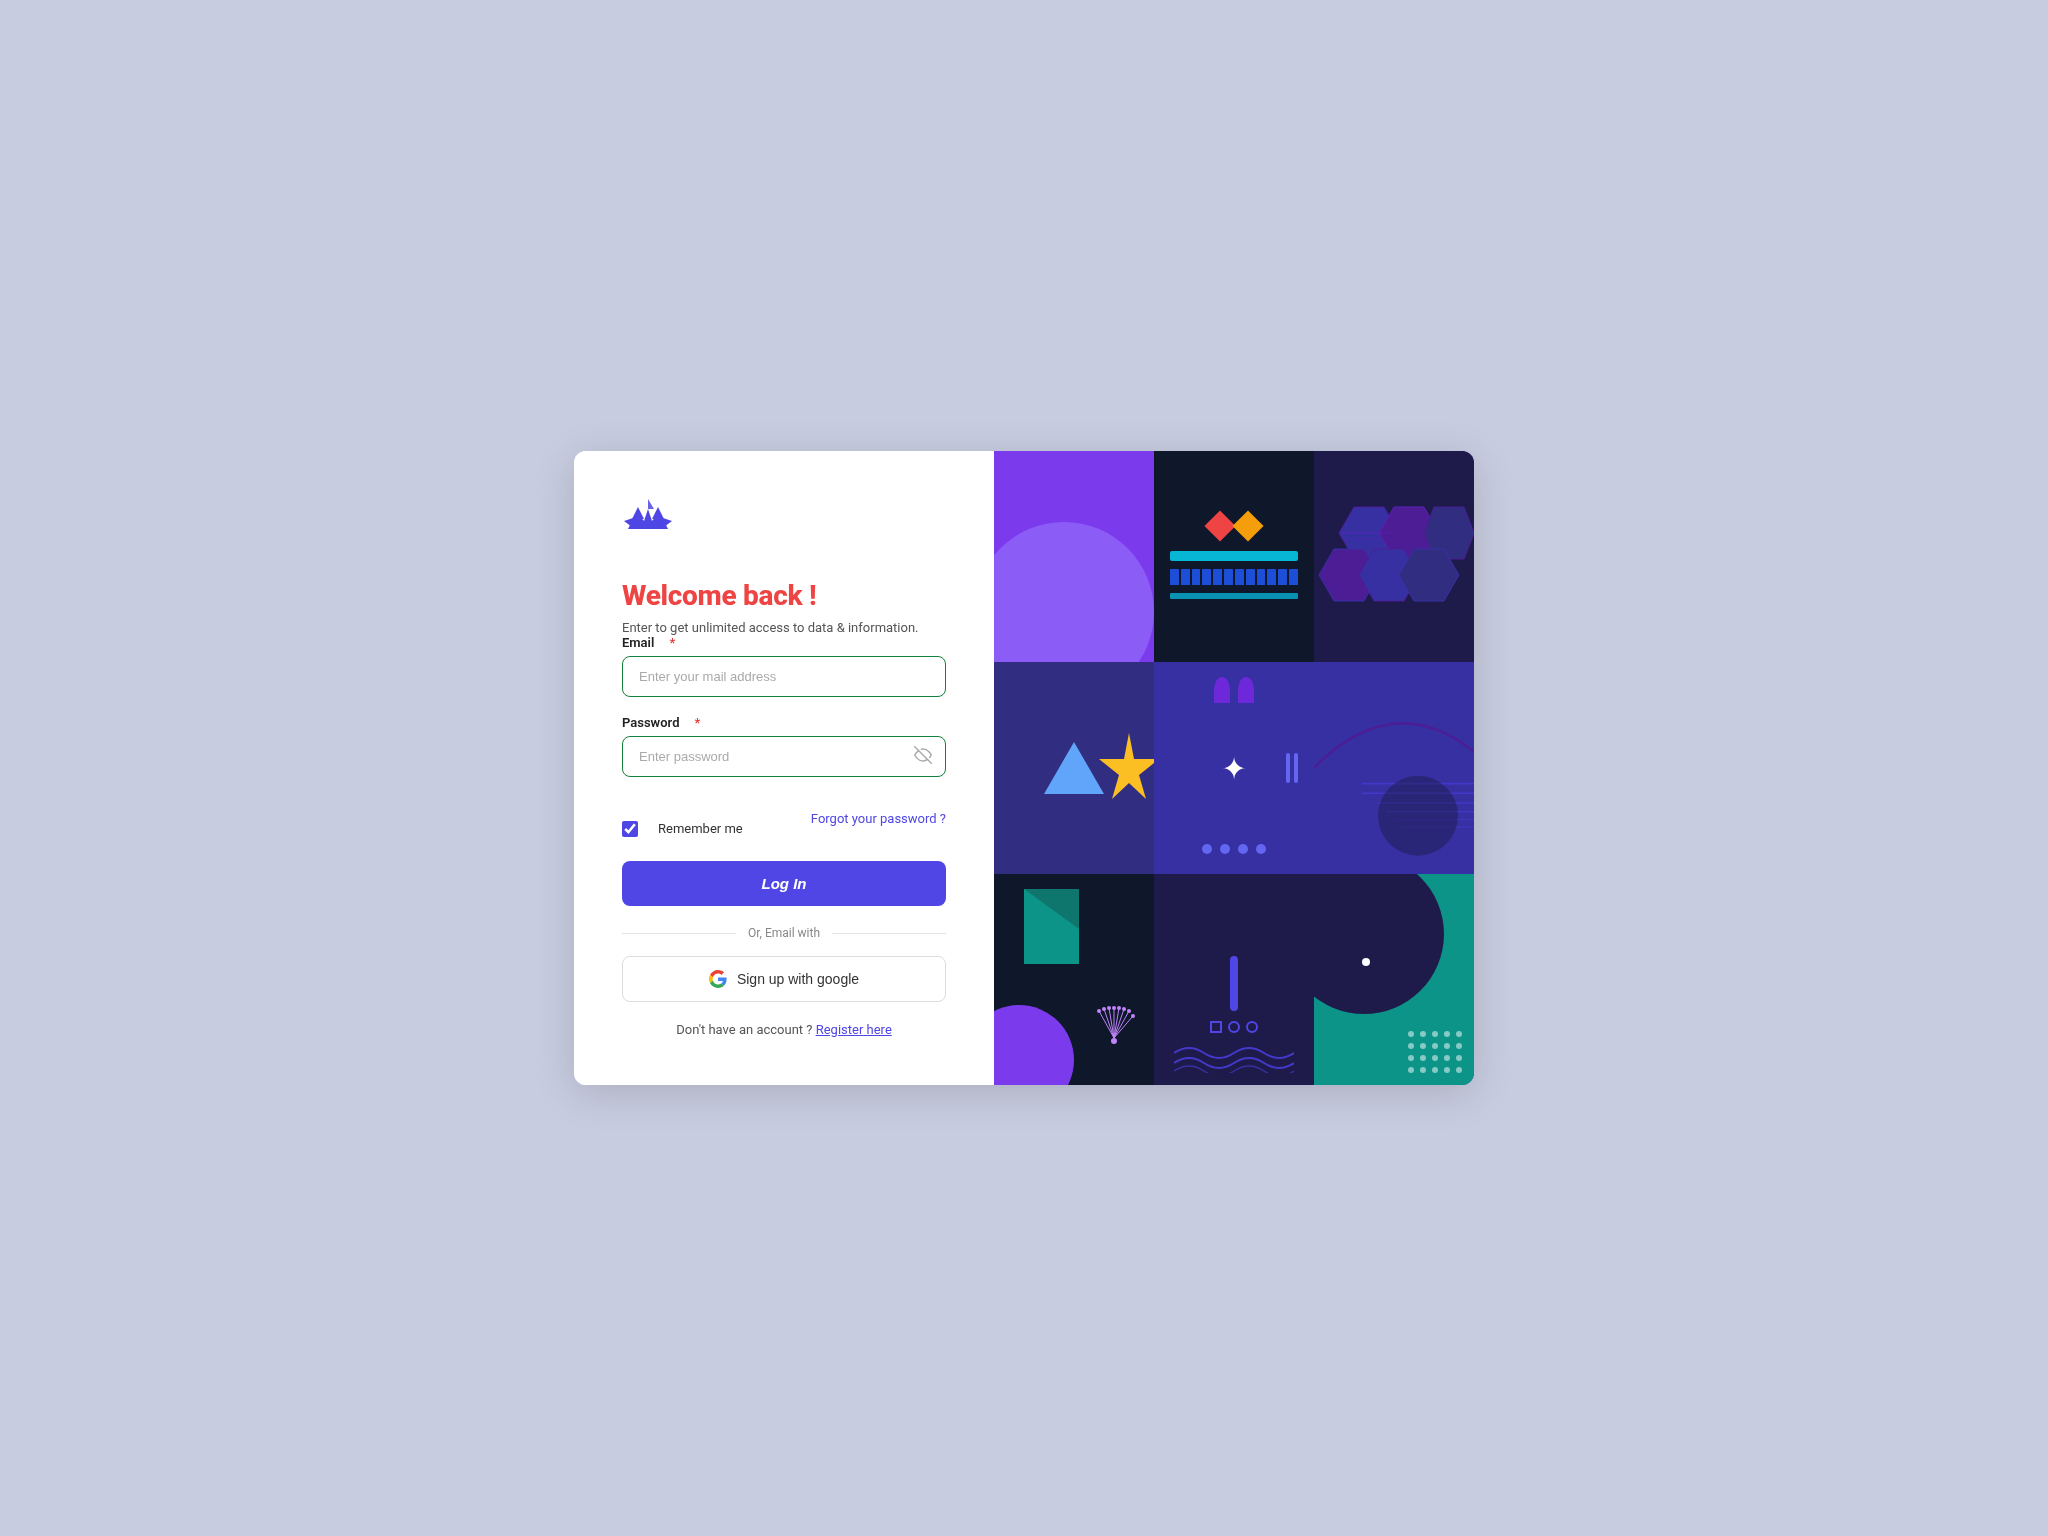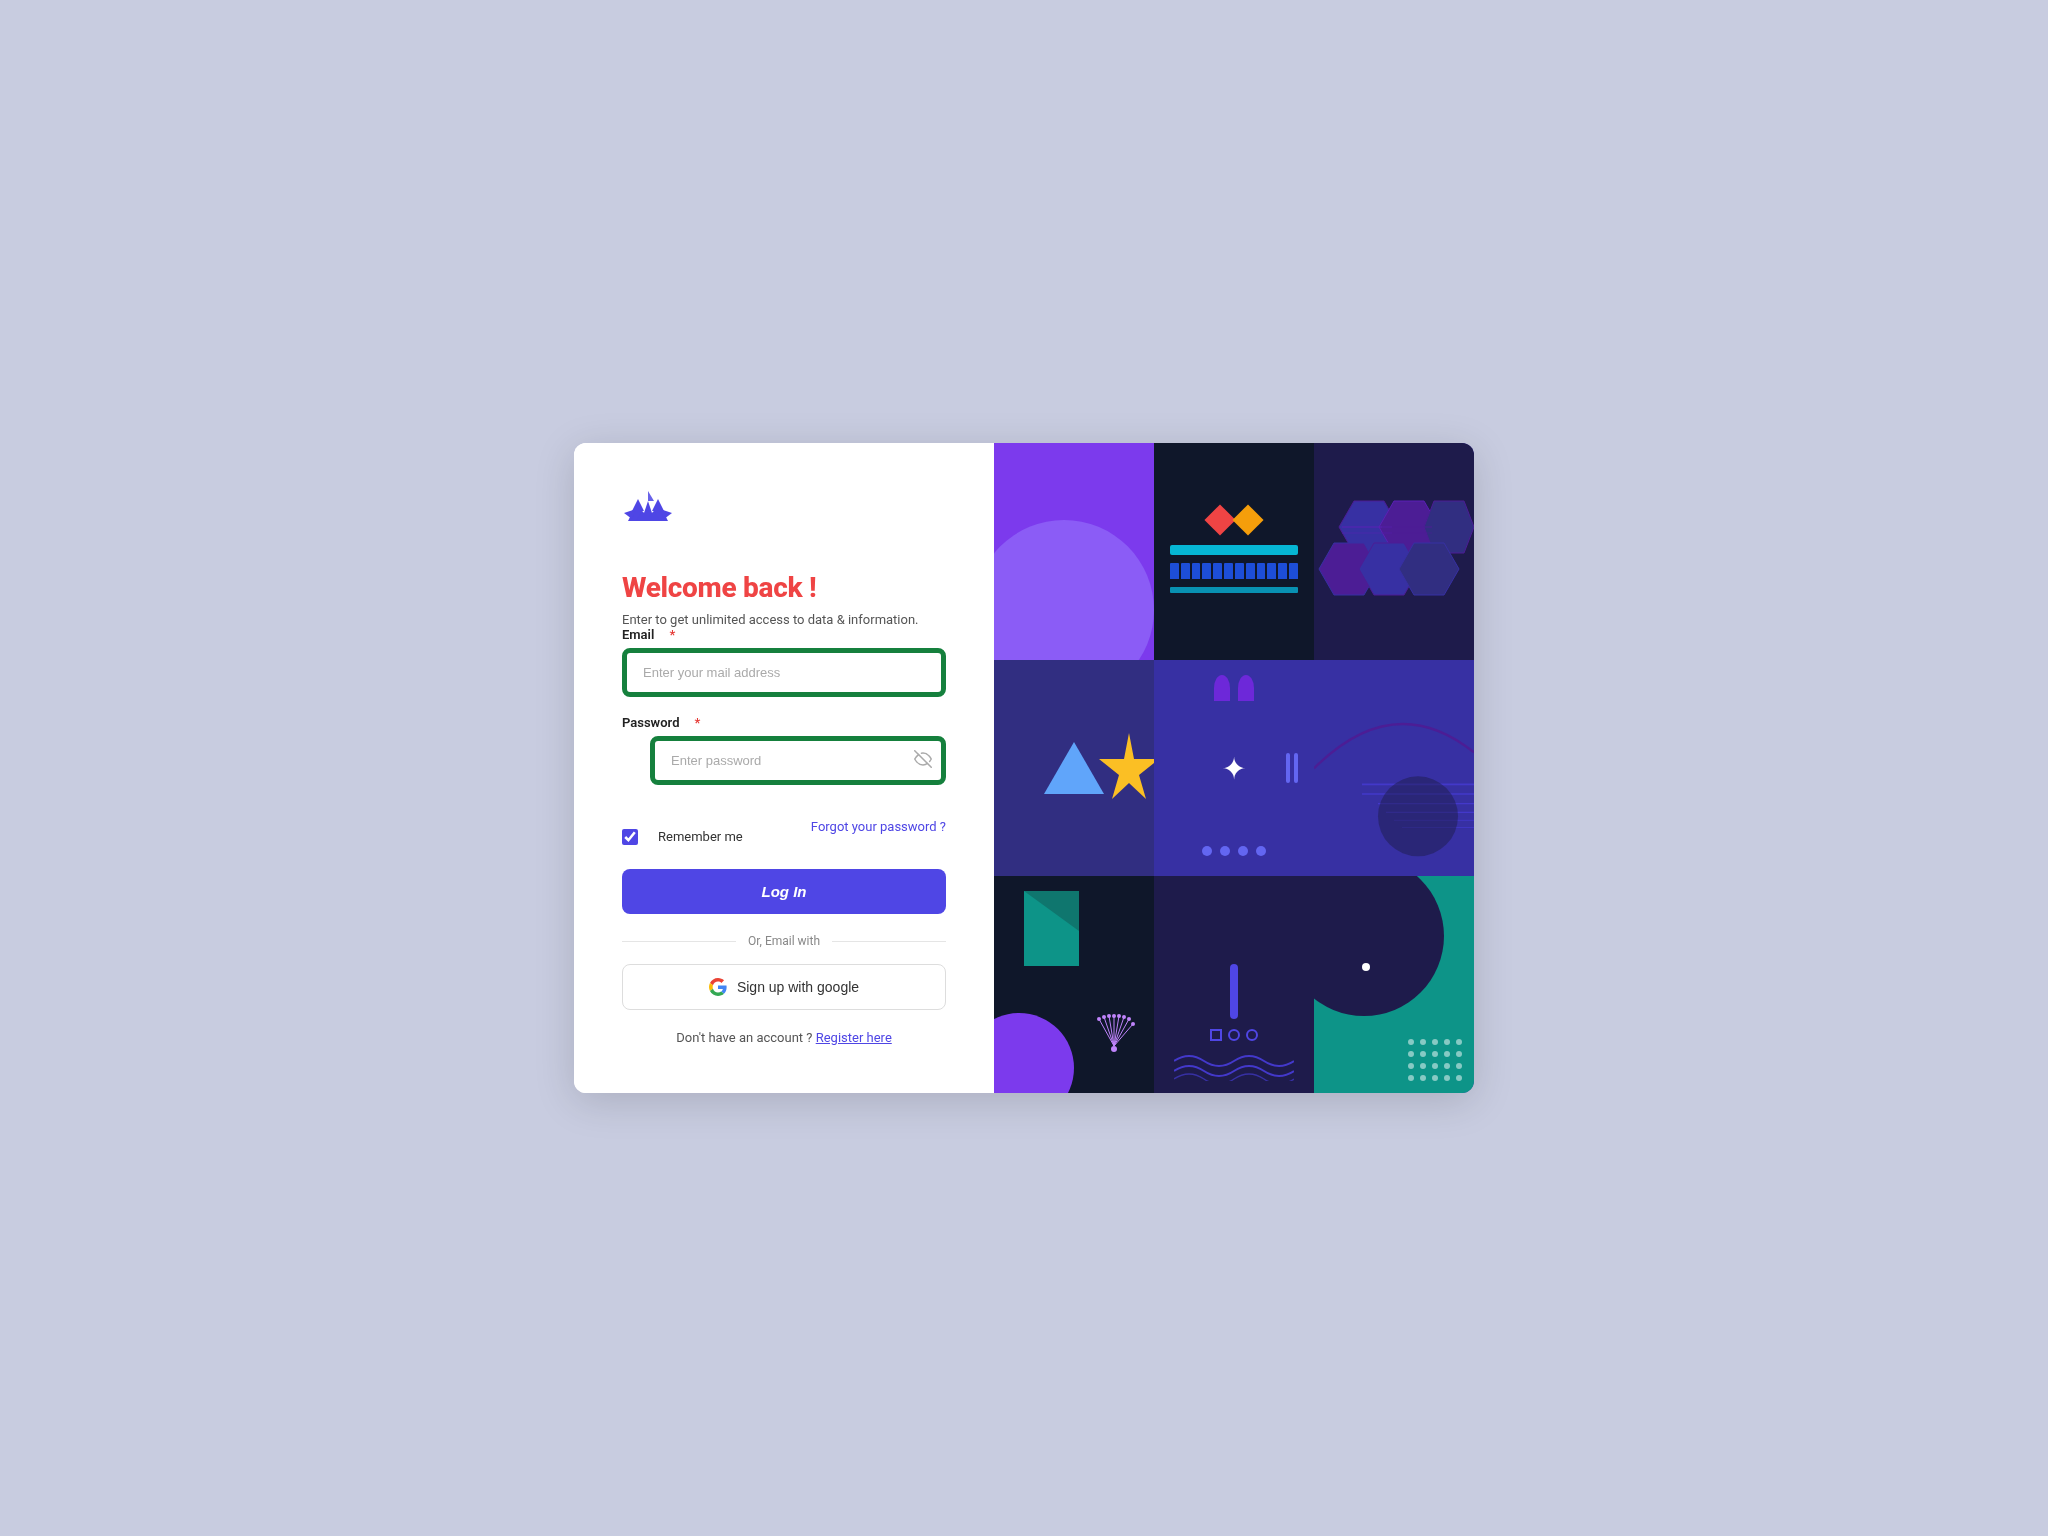--- a/index.html
+++ b/index.html
@@ -58,33 +58,32 @@
       align-items: center;
       gap: 15px;
     }
     .required-star {
       color: #e53935;
       font-size: 13px;
     }
     .form-input {
       width: 100%;
       padding: 12px 16px;
-      border: 5px solid #15803d;
+      border: 1px solid #15803d;
       border-radius: 8px;
       font-size: 13px;
       color: #333;
       outline: none;
       transition: border-color 0.2s;
     }
     .form-input::placeholder {
       color: #aaa;
     }
     .password-wrapper {
       position: relative;
-      margin-left: 28px;
     }
     .password-wrapper .form-input {
       padding-right: 44px;
     }
     .eye-icon {
       position: absolute;
       right: 14px;
       top: 50%;
       transform: translateY(-50%);
       color: #aaa;

